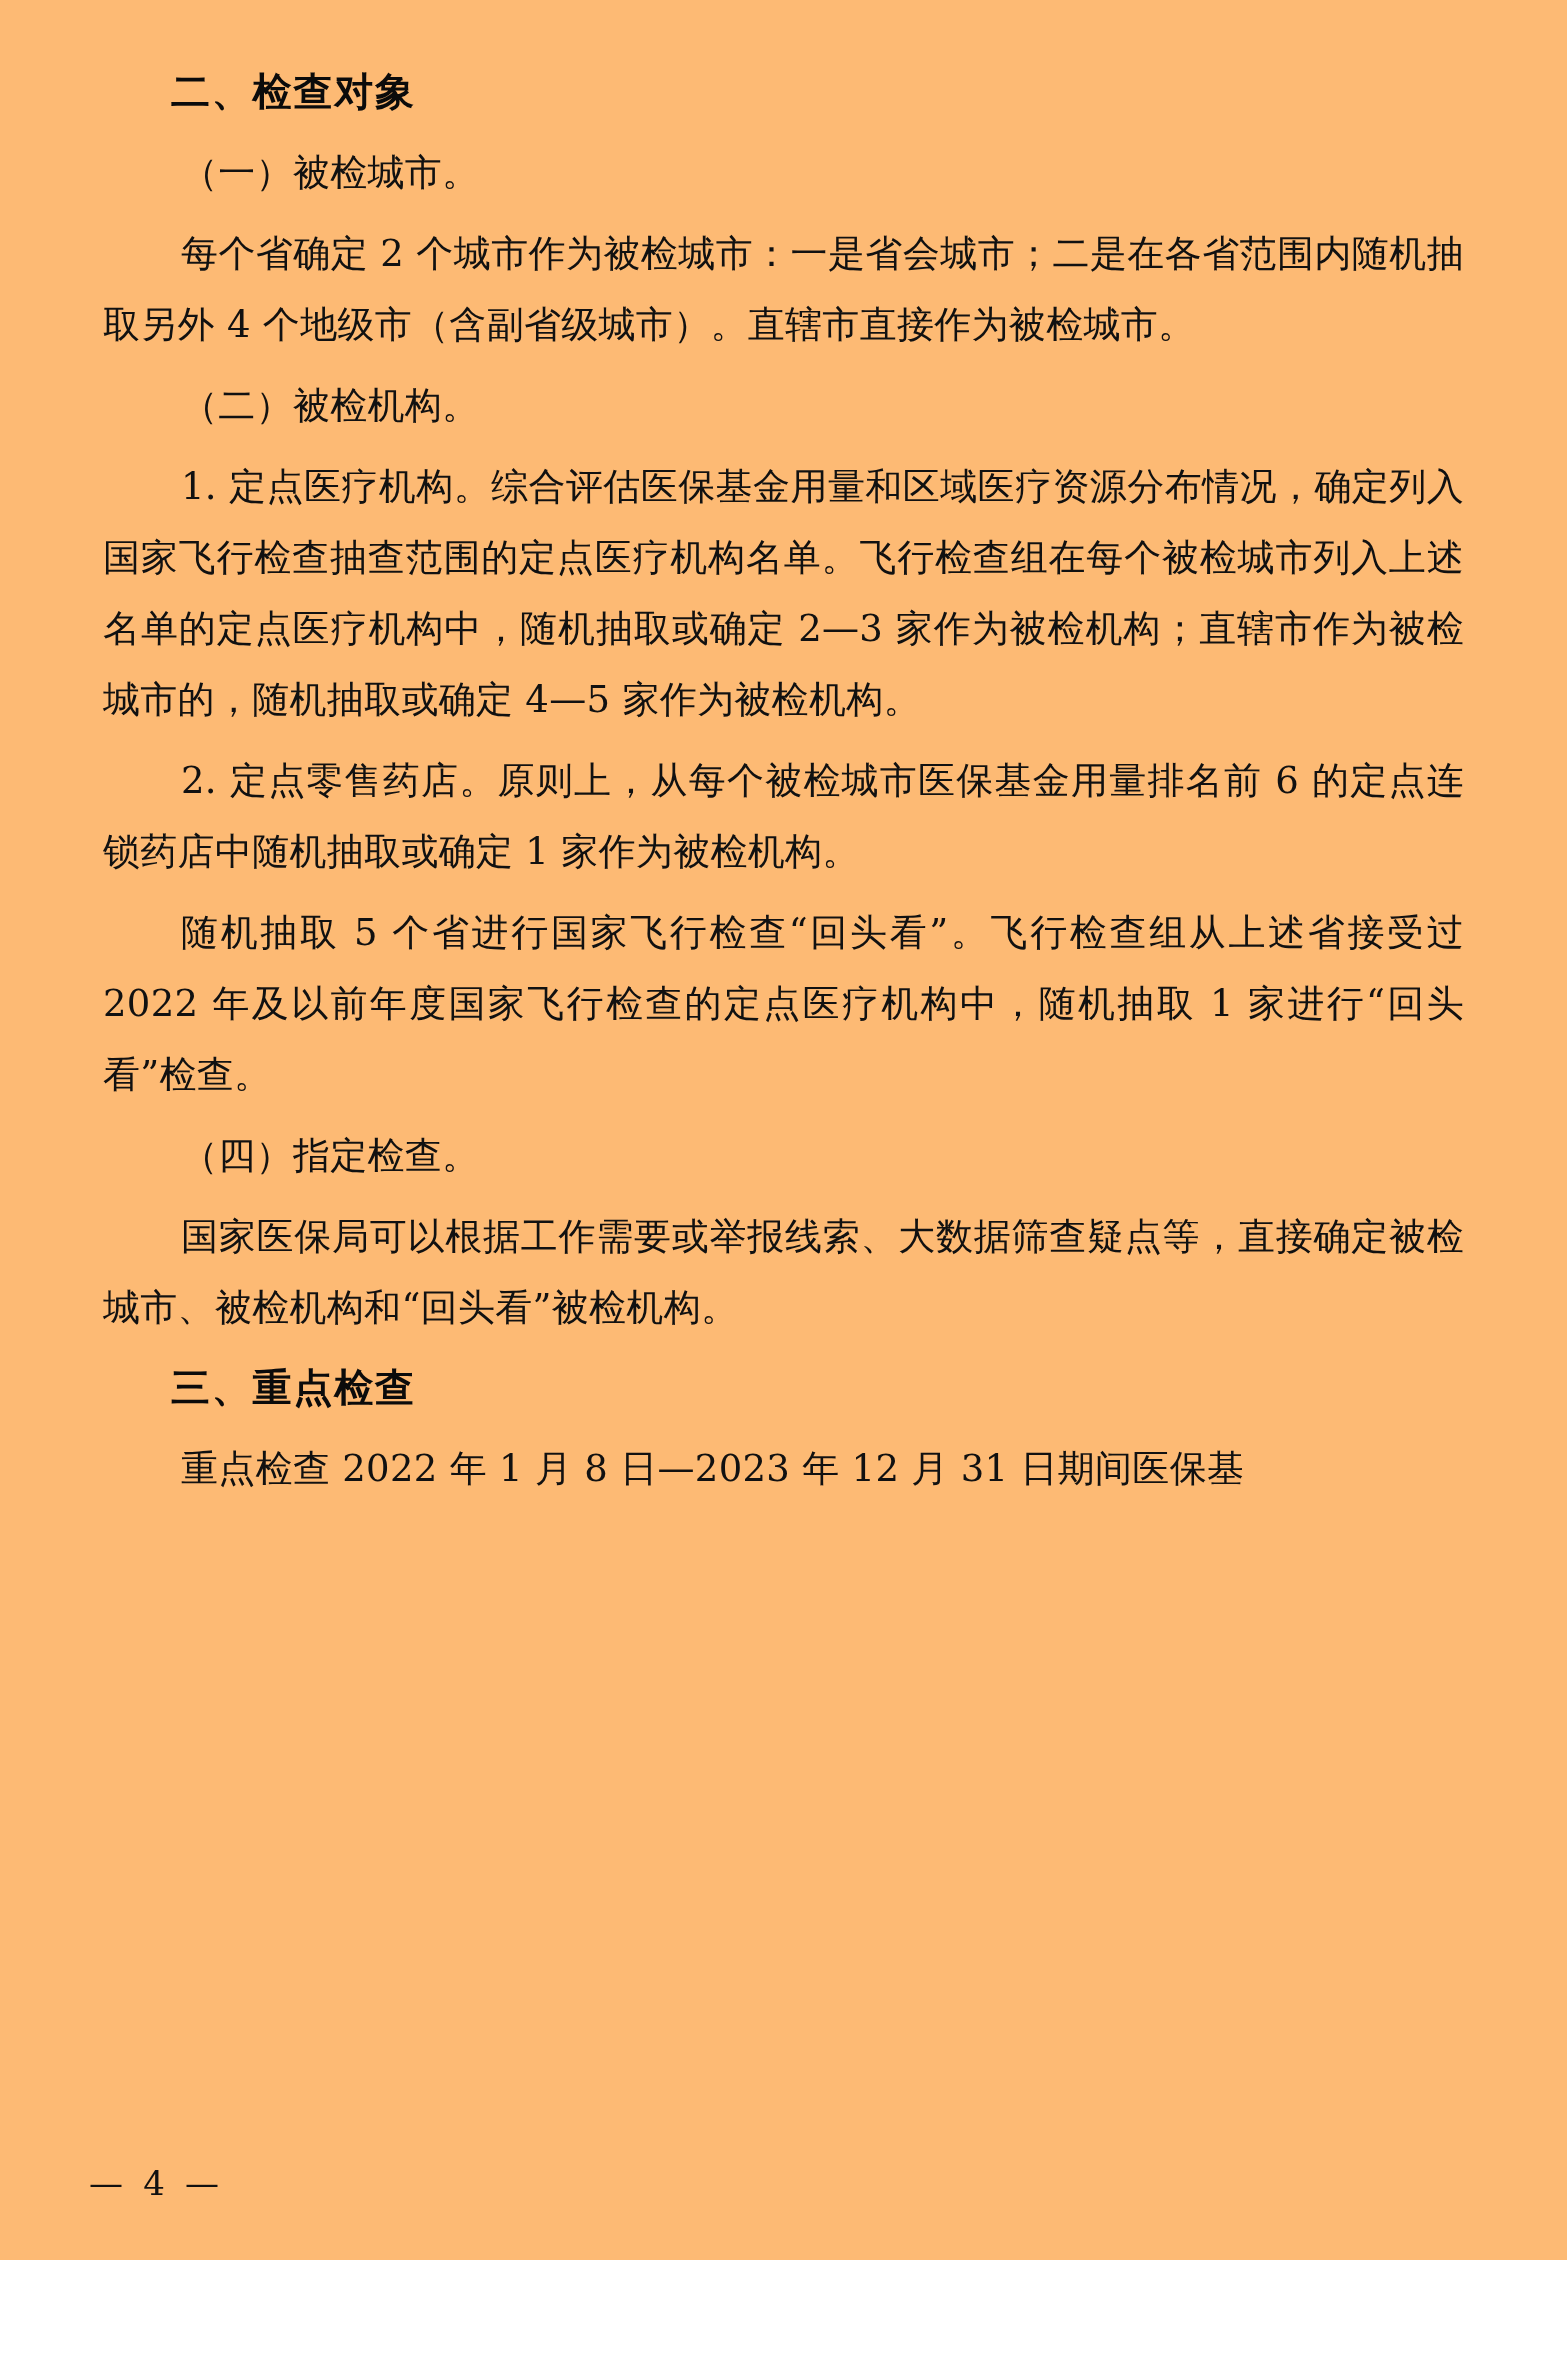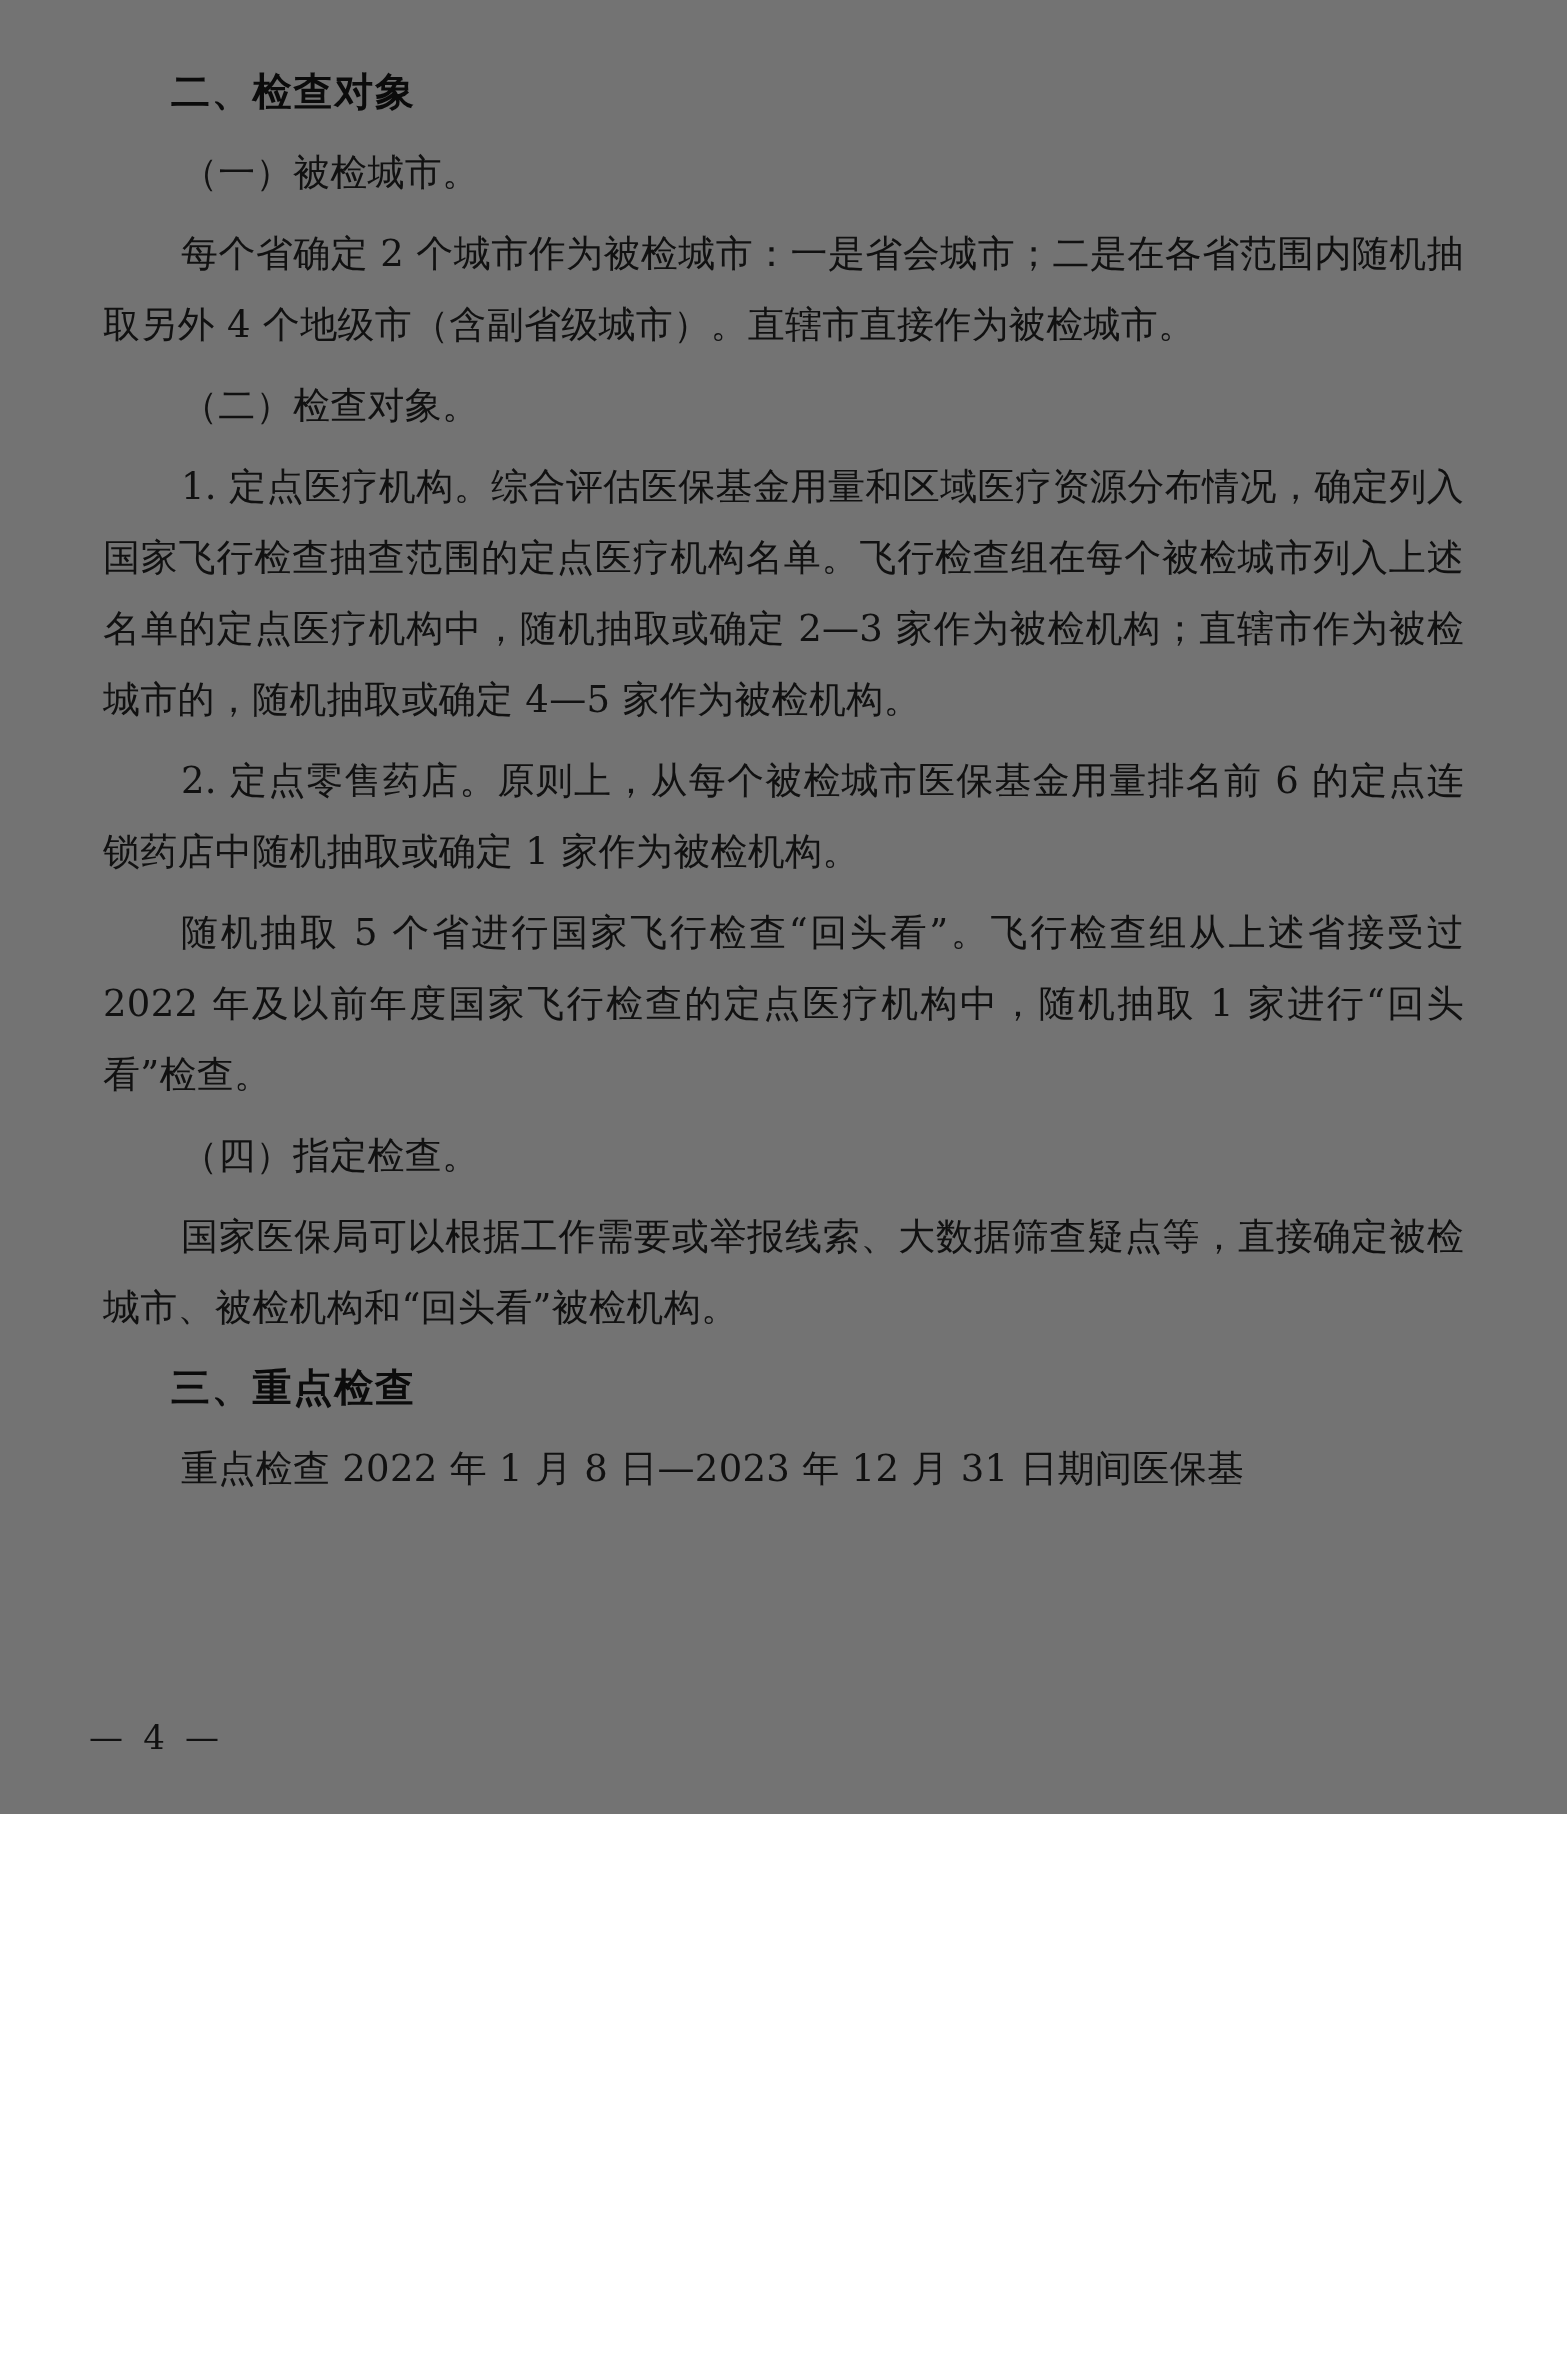--- a/index.html
+++ b/index.html
@@ -7,22 +7,22 @@
     padding: 0;
     background: #ffffff;
   }
   body {
     font-family: "DejaVu Serif", "Liberation Serif", serif;
     color: #111111;
   }
   .page {
     position: relative;
     width: 1567px;
-    height: 1814px;
-    background: #737373;
+    height: 2260px;
+    background: #fdba74;
     box-sizing: border-box;
     padding: 57px 89px 0 89px;
     overflow: hidden;
   }
   .doc-body {
     width: 1381px;
     margin: 0 auto;
   }
   .heading {
     font-family: "DejaVu Sans", "Liberation Sans", sans-serif;
@@ -67,21 +67,21 @@
 
 <div class="page">
   <div class="doc-body">
 
     <h2 class="heading">二、检查对象</h2>
 
     <p class="para">（一）被检城市。</p>
 
     <p class="para">每个省确定 2 个城市作为被检城市：一是省会城市；二是在各省范围内随机抽取另外 4 个地级市（含副省级城市）。直辖市直接作为被检城市。</p>
 
-    <p class="para">（二）检查对象。</p>
+    <p class="para">（二）被检机构。</p>
 
     <p class="para sub">1. 定点医疗机构。综合评估医保基金用量和区域医疗资源分布情况，确定列入国家飞行检查抽查范围的定点医疗机构名单。飞行检查组在每个被检城市列入上述名单的定点医疗机构中，随机抽取或确定 2—3 家作为被检机构；直辖市作为被检城市的，随机抽取或确定 4—5 家作为被检机构。</p>
 
     <p class="para sub">2. 定点零售药店。原则上，从每个被检城市医保基金用量排名前 6 的定点连锁药店中随机抽取或确定 1 家作为被检机构。</p>
 
 
     <p class="para">随机抽取 5 个省进行国家飞行检查“回头看”。飞行检查组从上述省接受过 2022 年及以前年度国家飞行检查的定点医疗机构中，随机抽取 1 家进行“回头看”检查。</p>
 
     <p class="para">（四）指定检查。</p>
 

